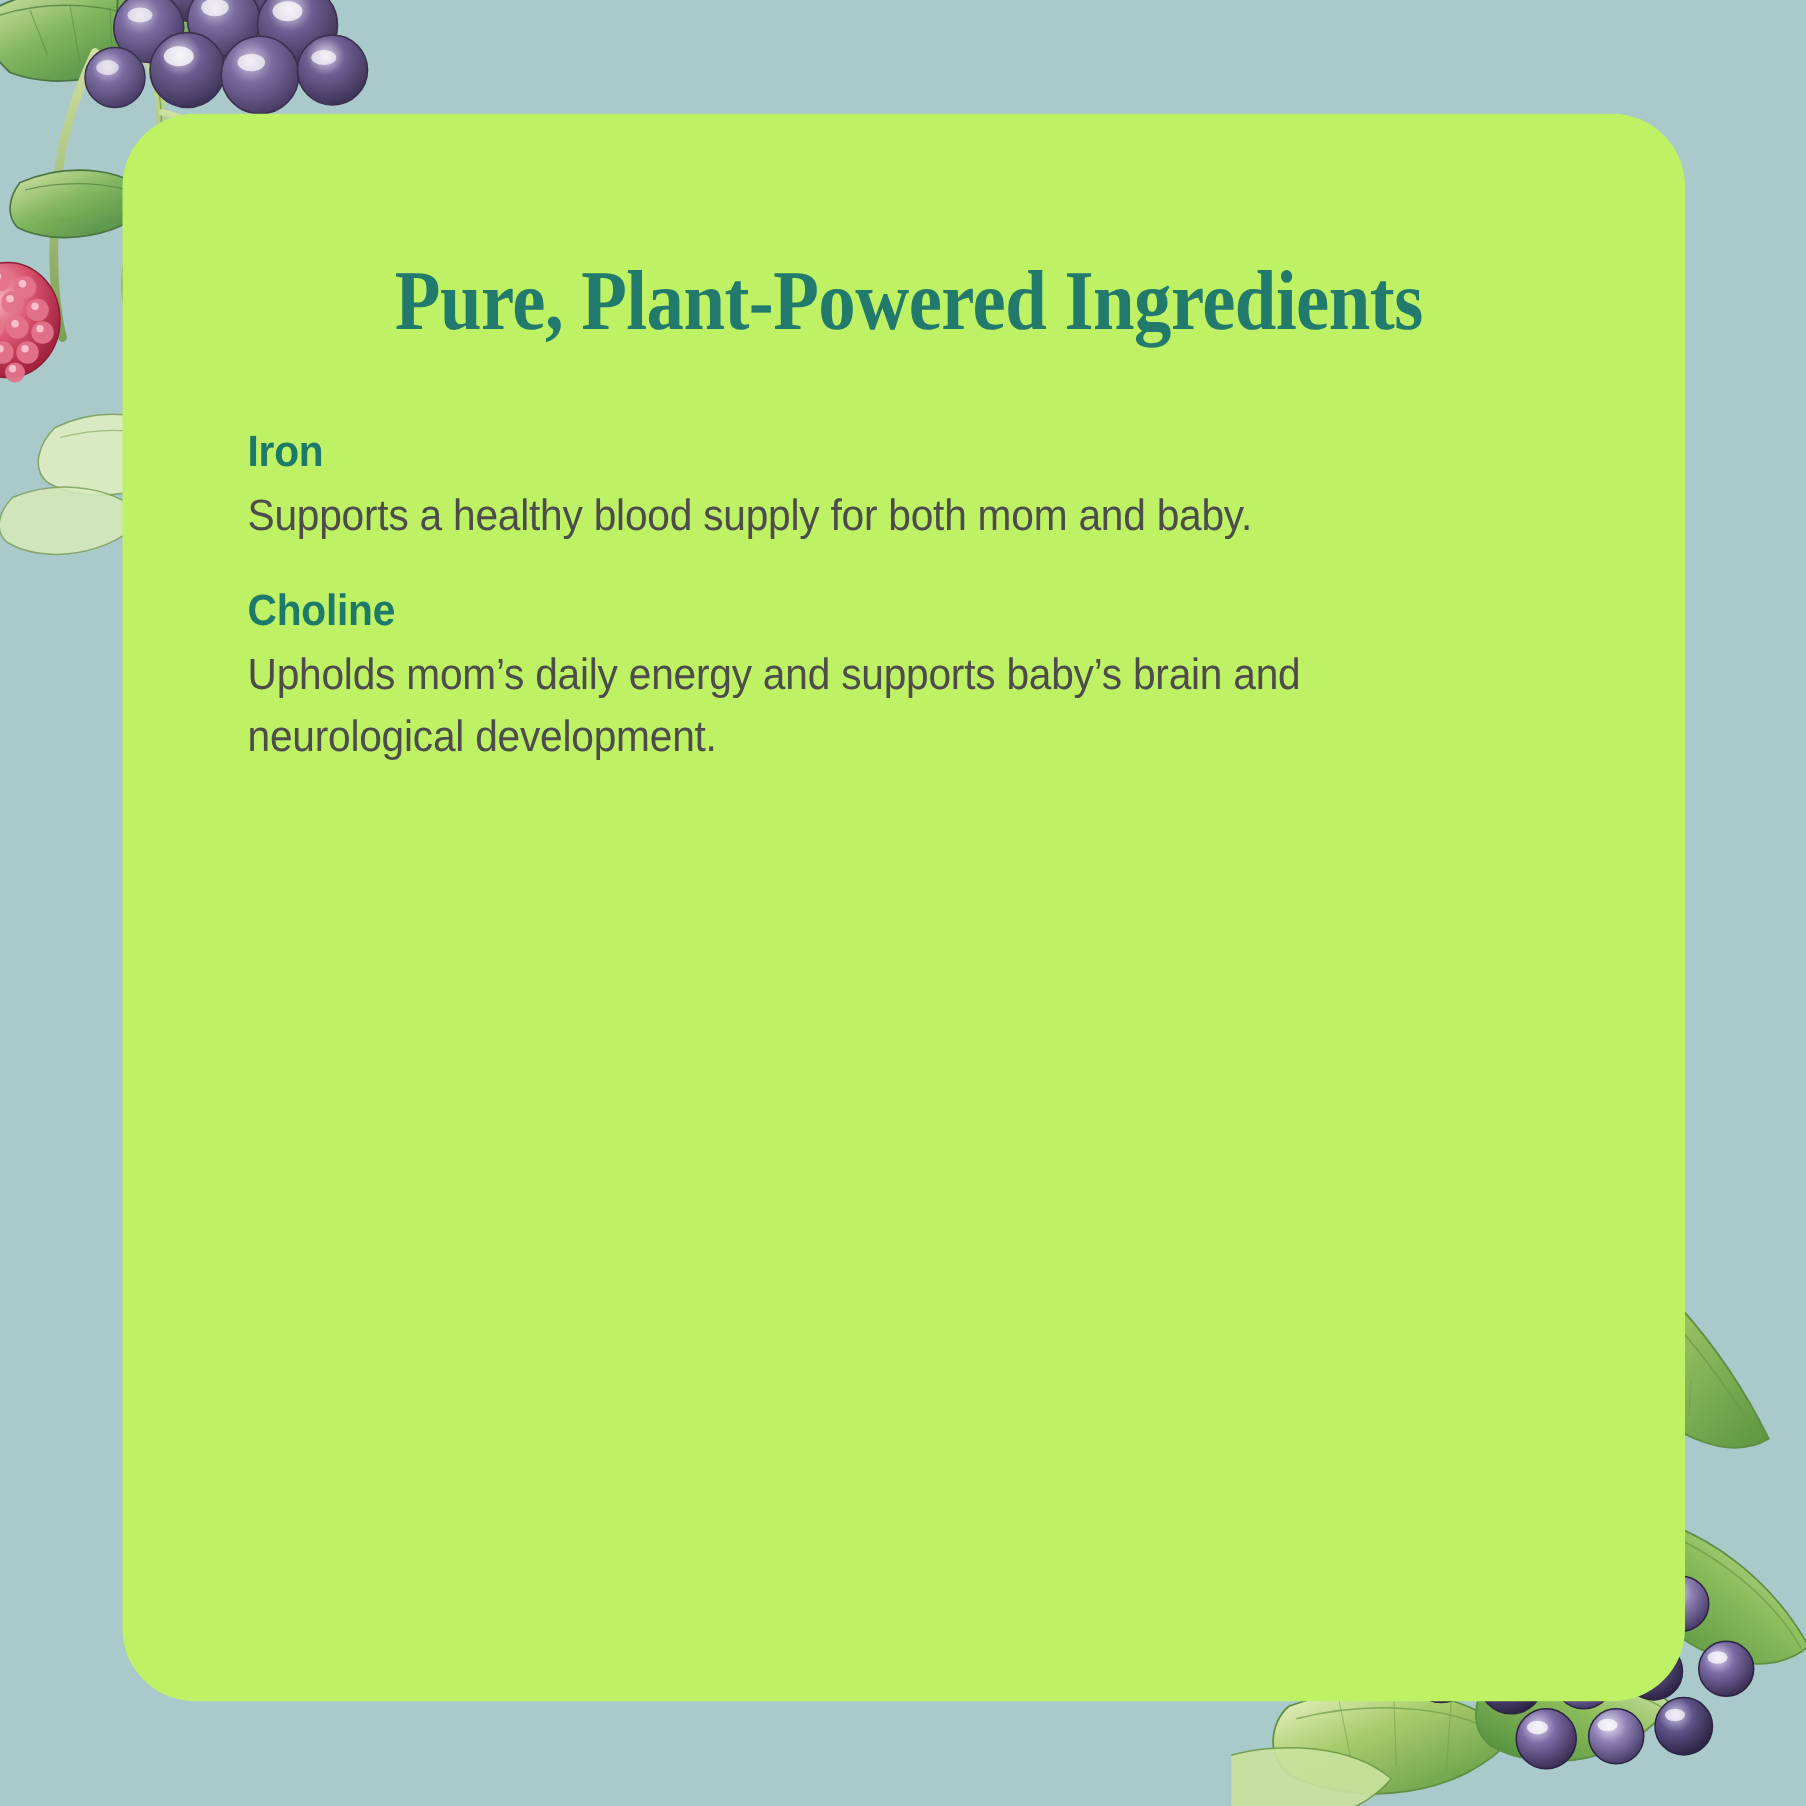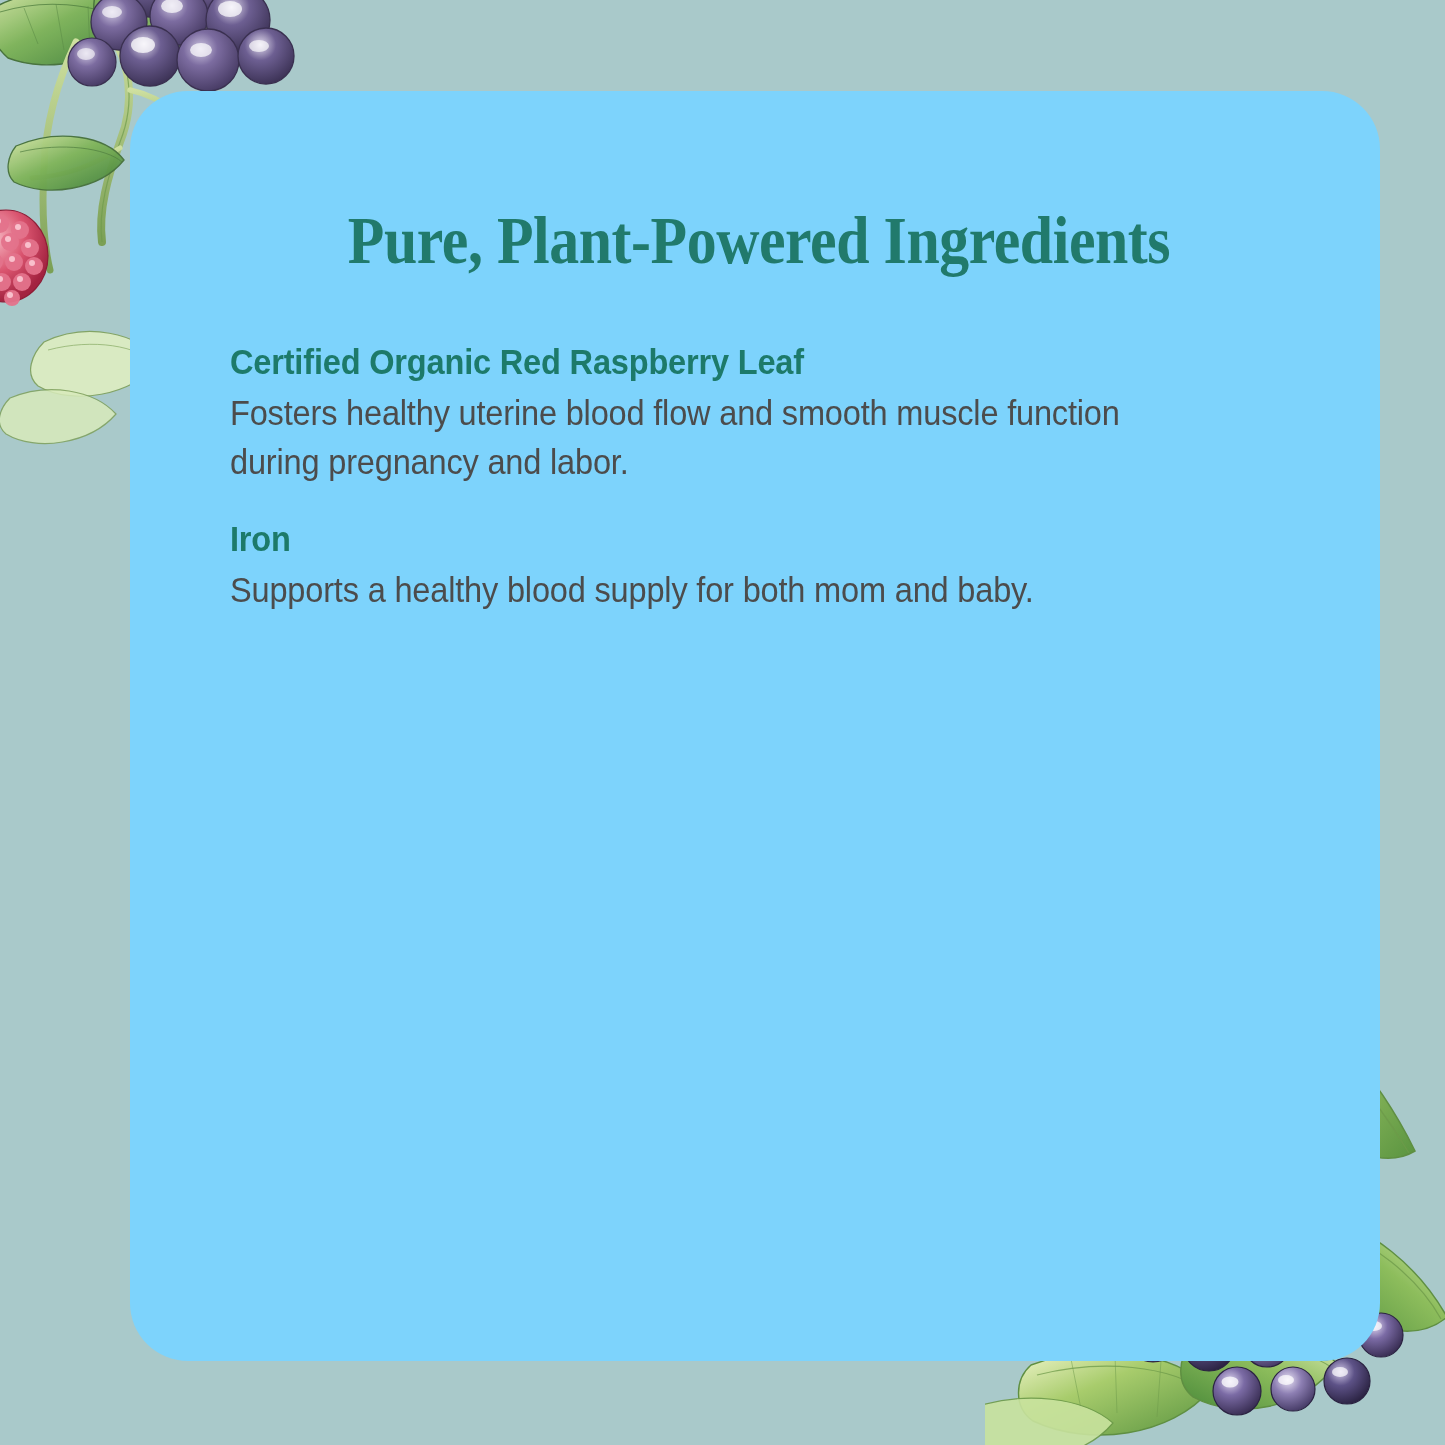--- a/index.html
+++ b/index.html
@@ -325,34 +325,34 @@
         <ellipse cx="275" cy="389" rx="8" ry="5.5" opacity="0.74"></ellipse>
         <ellipse cx="331" cy="383" rx="8" ry="5" opacity="0.7"></ellipse>
         <ellipse cx="245" cy="437" rx="8.5" ry="5.5" opacity="0.74"></ellipse>
         <ellipse cx="301" cy="435" rx="8" ry="5" opacity="0.72"></ellipse>
         <ellipse cx="355" cy="427" rx="8" ry="5" opacity="0.7"></ellipse>
         <ellipse cx="389" cy="381" rx="8" ry="5" opacity="0.72"></ellipse>
       </g>
     </g>
   </svg>
 
-  <div id="card" style="background: #7dd3fc; margin-left: 32px;">
+  <div id="card" style="background: #bef264;">
     <div id="card-inner">
       <h1 id="page-title" style="color: rgb(33, 122, 108);">Pure, Plant-Powered Ingredients</h1>
 
       <div id="ingredient-list">
-        <div class="ingredient">
-          <div class="ing-name" style="color: rgb(29, 122, 106);">Certified Organic Red Raspberry Leaf</div>
-          <div class="ing-desc" style="color: rgb(76, 76, 76);">Fosters healthy uterine blood flow and smooth muscle function during pregnancy and labor.</div>
-        </div>
 
 
         <div class="ingredient">
           <div class="ing-name" style="color: rgb(29, 122, 106);">Iron</div>
           <div class="ing-desc" style="color: rgb(76, 76, 76);">Supports a healthy blood supply for both mom and baby.</div>
         </div>
 
+        <div class="ingredient">
+          <div class="ing-name" style="color: rgb(29, 122, 106);">Choline</div>
+          <div class="ing-desc" style="color: rgb(76, 76, 76);">Upholds mom’s daily energy and supports baby’s brain and neurological development.</div>
+        </div>
 
       </div>
     </div>
   </div>
 
 </div>
 
 </body></html>

